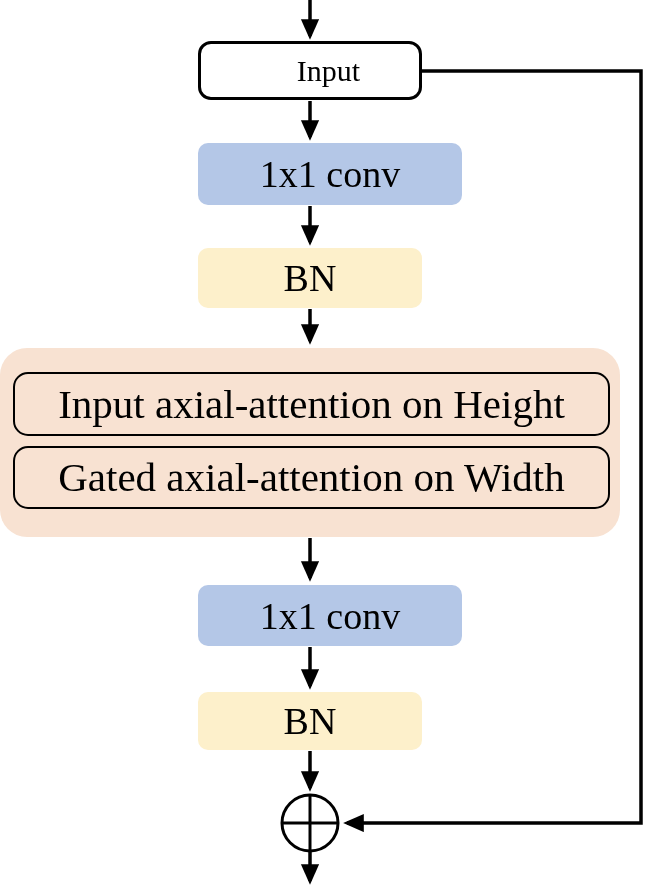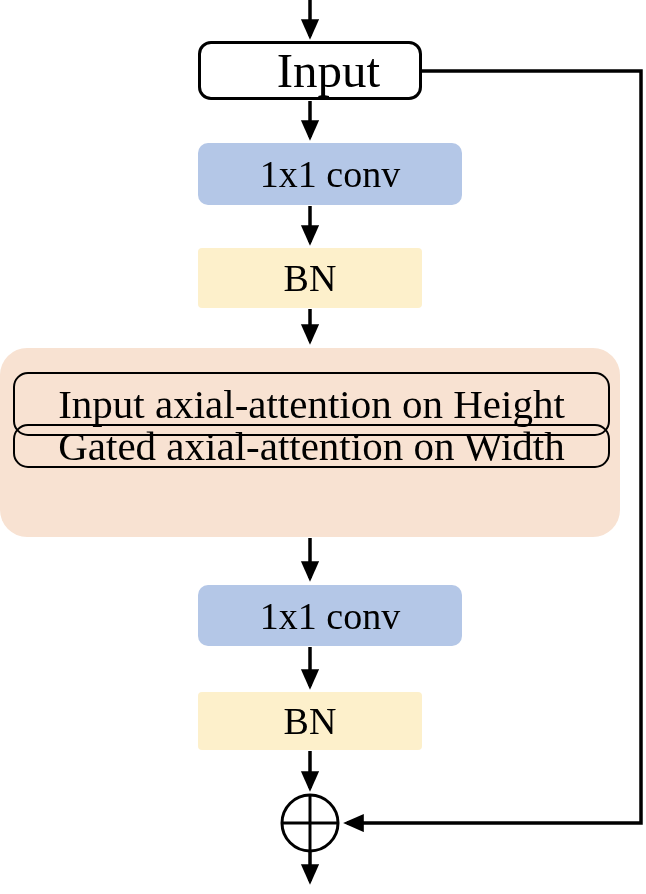--- a/index.html
+++ b/index.html
@@ -31,54 +31,54 @@
     box-sizing: border-box;
     white-space: nowrap;
     line-height: 1;
     color: #000000;
   }
   .node-input {
     left: 198px; top: 41px; width: 224px; height: 59px;
     background: var(--input_box_fill, #ffffff);
     border: 3px solid #000000;
     border-radius: 13px;
-    font-size: 49px;
+    font-size: 30px;
     padding-left: 37px;
   }
   .node-conv {
     left: 198px; width: 264px;
     background: var(--conv_box, #b4c7e7);
     border-radius: 10px;
     font-size: 38px;
   }
   .node-conv1 { top: 143px; height: 62px; }
   .node-conv2 { top: 585px; height: 61px; }
   .node-bn {
     left: 198px; width: 224px;
     background: var(--bn_box, #fdf0cb);
-    border-radius: 4px;
+    border-radius: 10px;
     font-size: 38px;
   }
   .node-bn1 { top: 248px; height: 60px; }
   .node-bn2 { top: 692px; height: 58px; }
   .attn-group {
     position: absolute;
     left: 0px; top: 348px; width: 620px; height: 189px;
     background: var(--attention_group, #f8e2d2);
     border-radius: 27px;
   }
   .node-attn {
     left: 13px; width: 597px;
     background: transparent;
     border: 2.5px solid #000000;
     border-radius: 15px;
     font-size: 41px;
   }
   .node-attn1 { top: 372px; height: 64px; }
-  .node-attn2 { top: 424px; height: 44px; }
+  .node-attn2 { top: 446px; height: 63px; }
 </style>
 </head>
 <body>
 
 <div class="canvas">
 
   <svg class="overlay" viewBox="0 0 646 894" xmlns="http://www.w3.org/2000/svg">
     <defs>
       <marker id="ah" markerWidth="6.2" markerHeight="5.4" refX="4.8" refY="2.6" orient="auto" markerUnits="strokeWidth">
         <path d="M0,0 L5.9,2.6 L0,5.2 Z" fill="#000000"></path>

